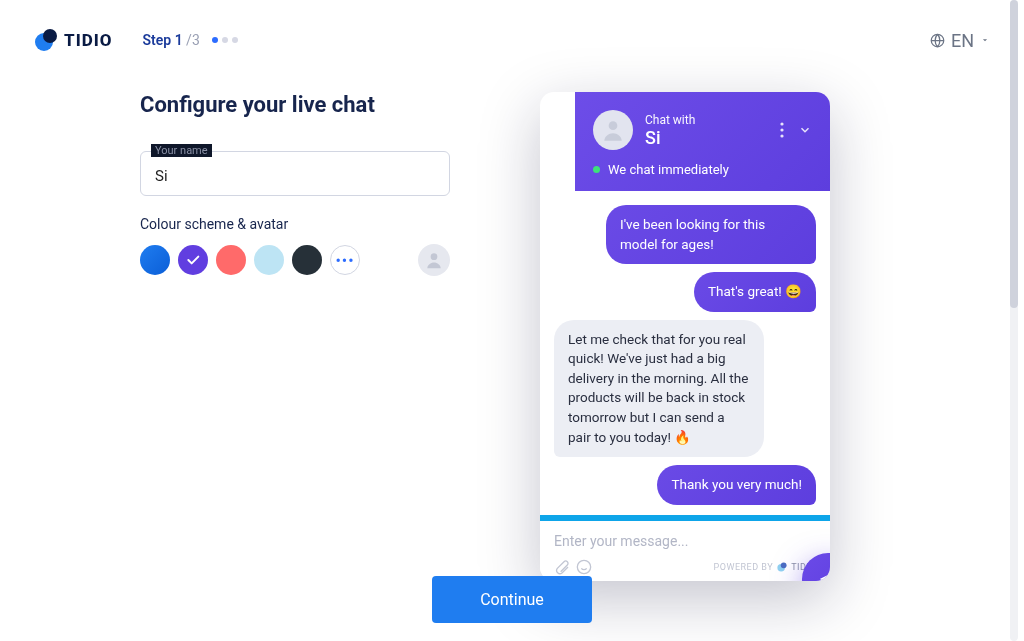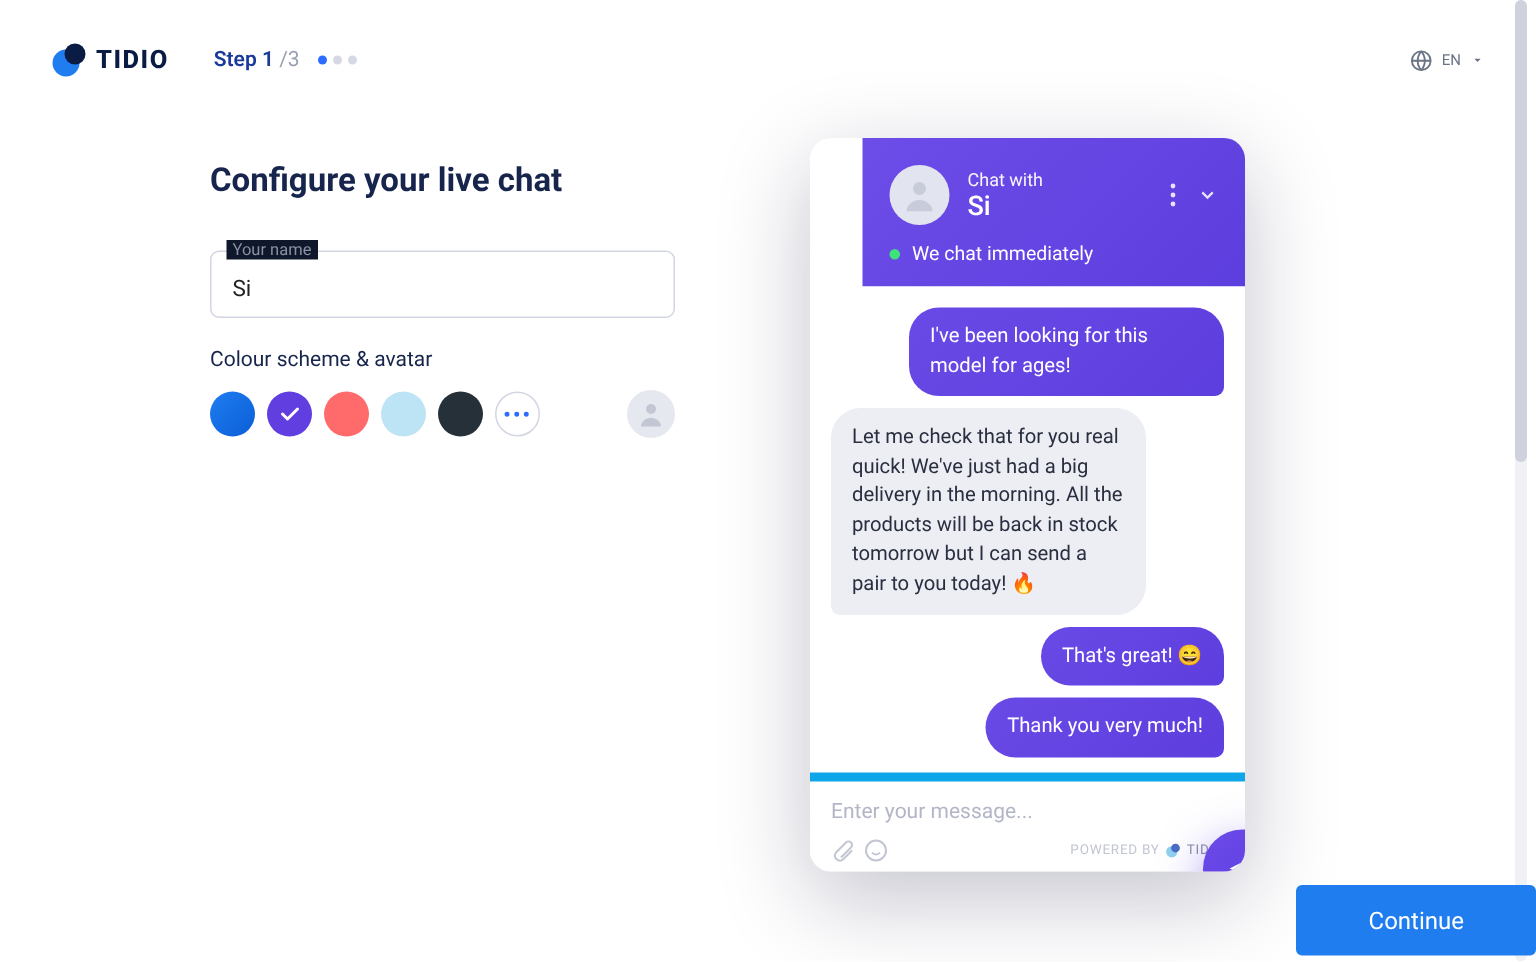--- a/index.html
+++ b/index.html
@@ -9,25 +9,25 @@
     .topbar-left { display: flex; align-items: center; gap: 30px; }
     .logo { display: flex; align-items: center; gap: 6px; }
     .logo-mark { width: 24px; height: 24px; }
     .logo-text { font-weight: 800; font-size: 17px; letter-spacing: 1px; color: #0a1b44; }
     .step-ind { display: flex; align-items: center; gap: 12px; font-size: 14px; }
     .step-strong { color: #1b3b9b; font-weight: 600; }
     .step-rest { color: #9aa0b4; }
     .step-dots { display: flex; gap: 4px; }
     .dot { width: 6px; height: 6px; border-radius: 50%; background: #d6d8e4; }
     .dot.on { background: #2c6cff; }
-    .lang-sel { display: flex; align-items: center; gap: 6px; color: #6b7485; font-size: 10px; cursor: pointer;}
+    .lang-sel { display: flex; align-items: center; gap: 6px; color: #6b7485; font-size: 18px; cursor: pointer;}
     
     .main { display: flex; padding: 40px 60px 0 140px; gap: 90px; }
     
-    .col-left { width: 310px; margin-top: 16px; }
+    .col-left { width: 310px; }
     .h1 { color: #17254d; font-size: 22px; font-weight: 700; margin-bottom: 34px; }
     
     .field { position: relative; border: 1px solid #d2d6e2; border-radius: 6px; padding: 14px 14px 10px 14px; margin-bottom: 20px;}
     .field-label { position: absolute; top: -8px; left: 10px; background: #0f172a; padding: 0 4px; font-size: 11px; color: #8a90a5; }
     .field-input { border: none; outline: none; width: 100%; font-size: 15px; color: #222; background: transparent;}
     
     .section-label { font-size: 14px; color: #17254d; margin-bottom: 12px; }
     
     .color-row { display: flex; align-items: center; gap: 8px; margin-bottom: 24px; }
     .swatch { width: 30px; height: 30px; border-radius: 50%; cursor: pointer; display:flex; align-items:center; justify-content:center; }
@@ -55,21 +55,21 @@
     .b-user { background: linear-gradient(135deg, #6a4ae6, #5d3ede); color:#fff; align-self: flex-end; border-bottom-right-radius: 6px;}
     .b-agent { background: #eceef4; color:#2a2f40; align-self: flex-start; border-bottom-left-radius: 6px;}
     
     .chat-input { border-top: 6px solid #0ea5e9; padding: 12px 14px 6px 14px; background:#fff;}
     .chat-placeholder { color:#b2b6c6; font-size: 14px; margin-bottom: 10px;}
     .chat-icons { display:flex; align-items:center; gap:6px; color:#c2c6d3; font-size:16px;}
     .pow { margin-left:auto; font-size:9px; letter-spacing:.5px; color:#c2c6d3; display:flex; align-items:center; gap:4px;}
     
     .send-fab { position:absolute; right:-24px; bottom:-24px; width:52px;height:52px;border-radius:50%; background: linear-gradient(135deg,#6b4ae8,#5d3ede); display:flex; align-items:center; justify-content:center; box-shadow:0 10px 30px rgba(93,62,222,.55); cursor:pointer;}
     
-    .footer-btn-wrap { position:absolute; left:0; right:0; bottom:4px; display:flex; justify-content:flex-end;}
+    .footer-btn-wrap { position:absolute; left:0; right:0; bottom:18px; display:flex; justify-content:center;}
     .continue-btn { background:#1f7df0; color:#fff; border:none; padding: 14px 48px; font-size:16px; border-radius:4px; cursor:pointer;}
     
     .scroll-track { position:absolute; right:6px; top:0; bottom:0; width:8px; background:#f0f1f4; border-radius:4px;}
     .scroll-thumb { width:100%; height:48%; background:#cfd2dc; border-radius:4px; }
     
     svg { display:block; }
   </style>
 </head>
 <body>
 
@@ -175,22 +175,22 @@
         </div>
       </div>
       <div class="reply-row">
         <span class="green-dot"></span>
         <span>We chat immediately</span>
       </div>
     </div>
 
     <div class="chat-body">
       <div class="bubble b-user">I've been looking for this model for ages!</div>
+      <div class="bubble b-user">That's great! 😄</div>
       <div class="bubble b-agent">Let me check that for you real quick! We've just had a big delivery in the morning. All the products will be back in stock tomorrow but I can send a pair to you today! 🔥</div>
-      <div class="bubble b-user">That's great! 😄</div>
       <div class="bubble b-user">Thank you very much!</div>
     </div>
 
     <div class="chat-input">
       <div class="chat-placeholder">Enter your message...</div>
       <div class="chat-icons">
         <span>
           <svg width="16" height="16" viewBox="0 0 24 24" fill="none" stroke="#c2c6d3" stroke-width="2">
               <path d="M21 12l-9 9a5 5 0 01-7-7l10-10a3.5 3.5 0 015 5L10 19"></path>
             </svg>

